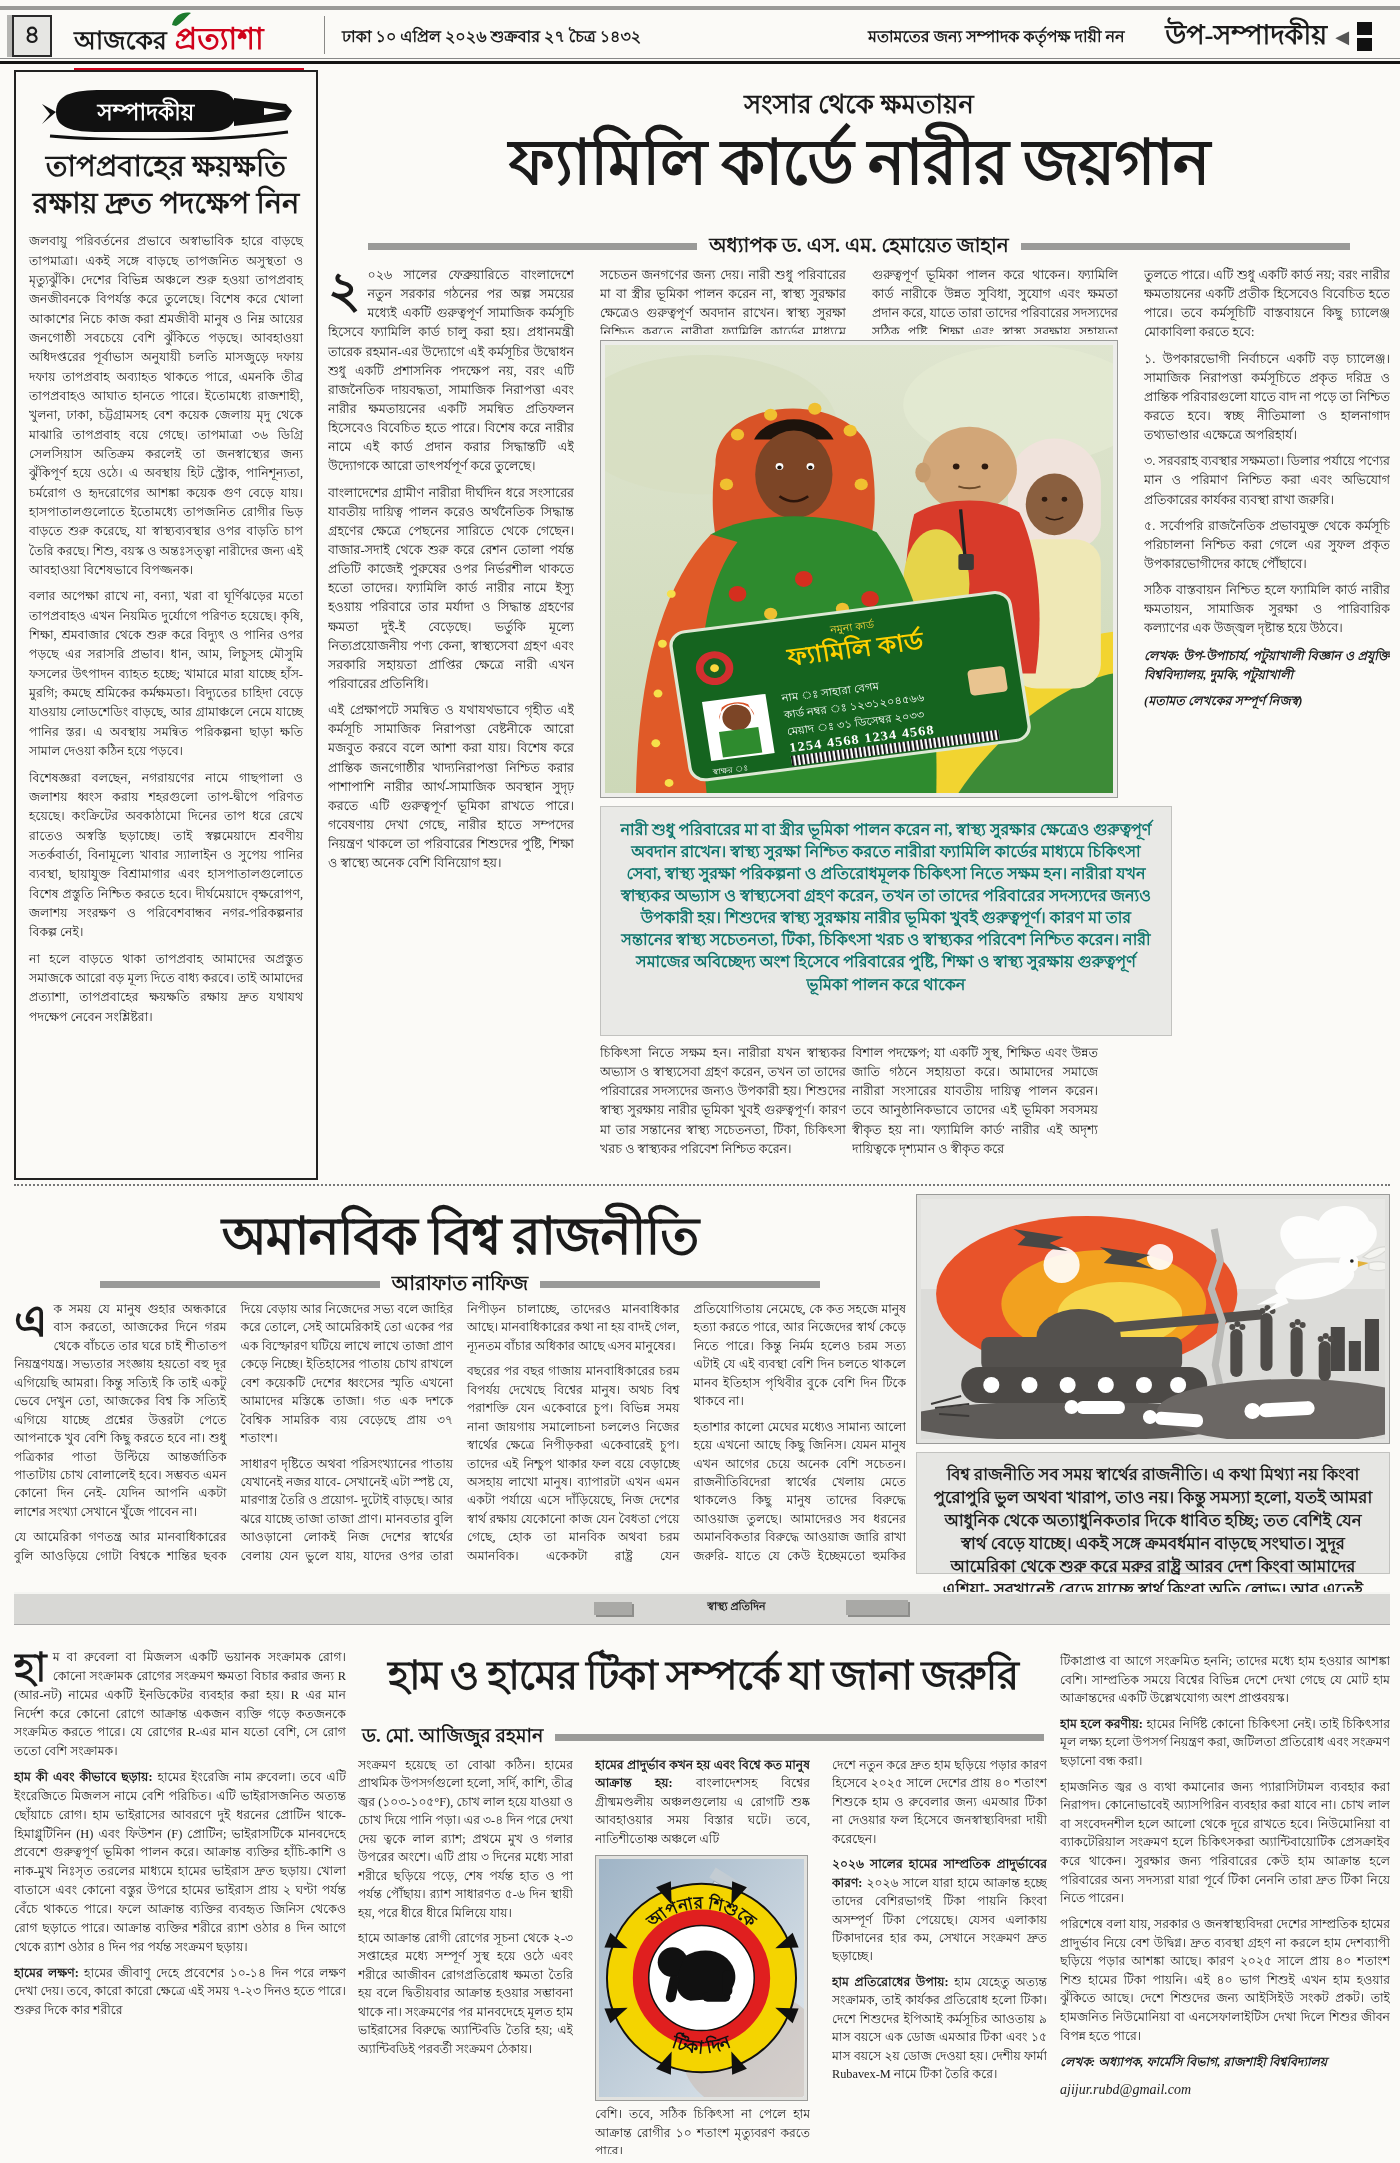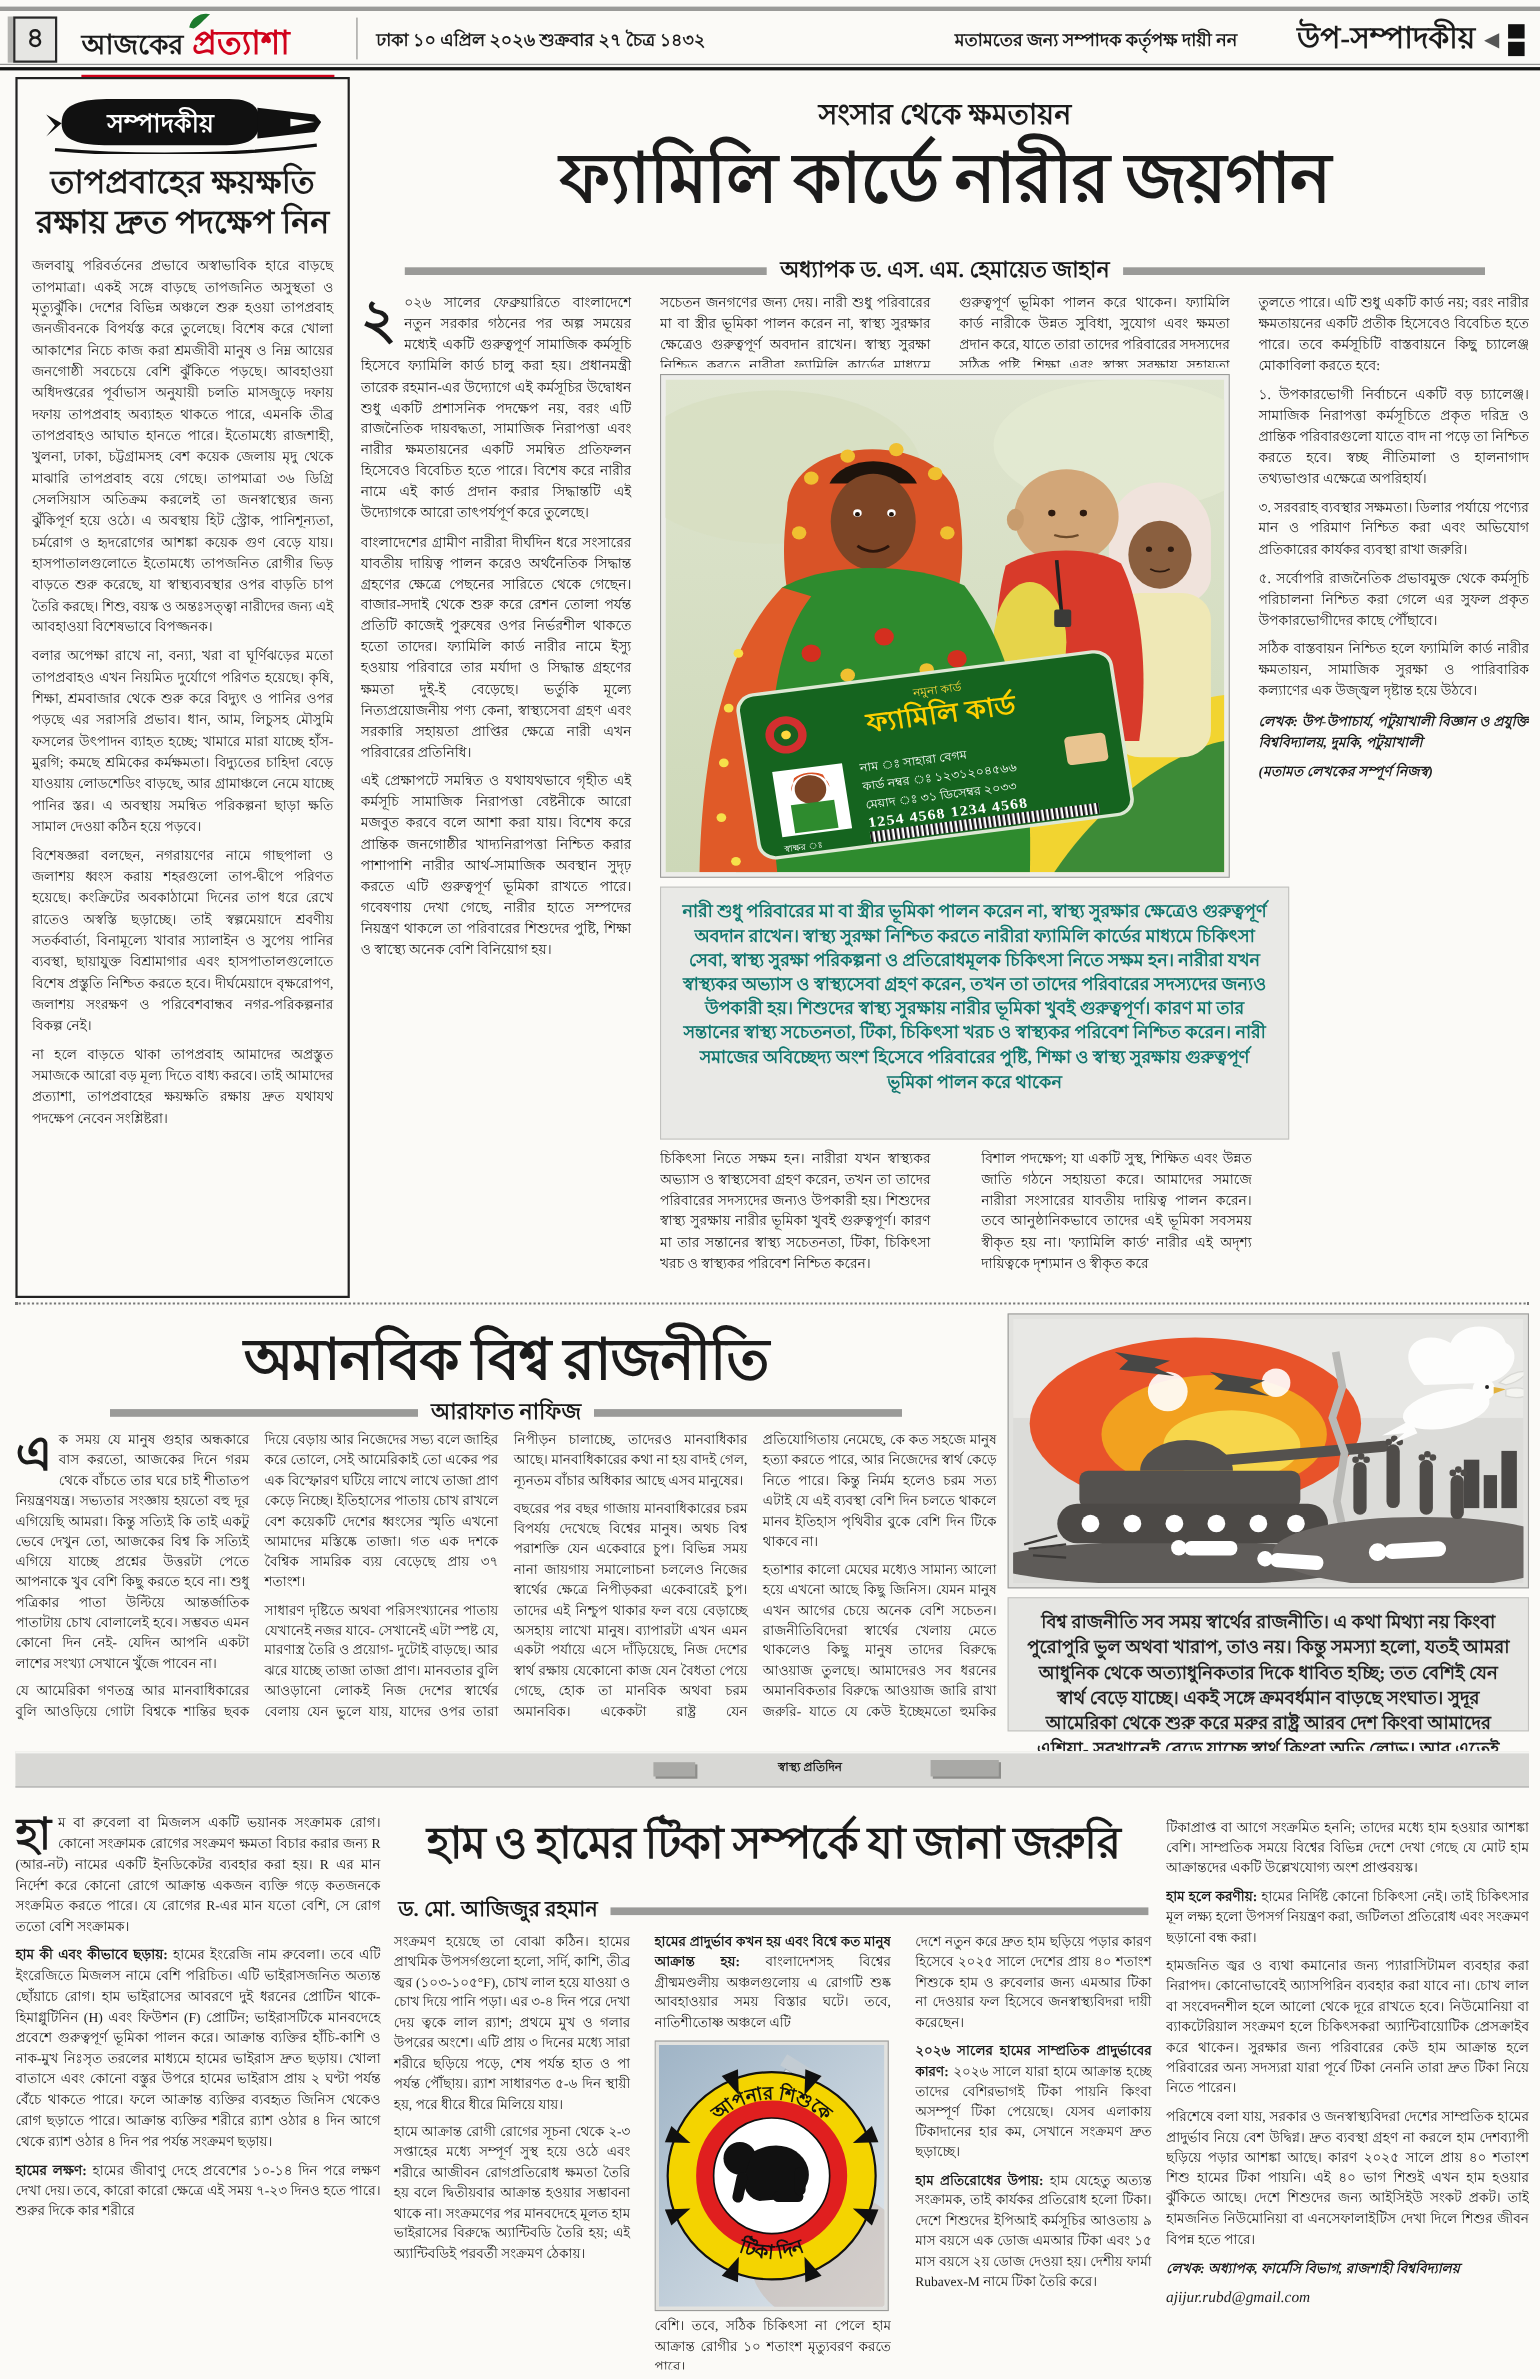--- a/index.html
+++ b/index.html
@@ -12,21 +12,21 @@
            background:#e6e6e3;box-shadow:-5px 0 0 #b5b5b2;font-weight:700;font-size:25px;
            display:flex;align-items:center;justify-content:center;}
   .logo{position:absolute;left:64px;top:1px;white-space:nowrap;}
   .logo .lb{font-weight:700;font-size:25px;letter-spacing:0;}
   .logo .lr{font-weight:700;font-size:30px;color:#d0021b;position:relative;margin-left:4px;}
   .logo .leaf{position:absolute;left:96px;top:-4px;width:22px;height:16px;}
   .logo .tagline{height:3px;background:#d0021b;margin-top:2px;width:230px;}
   .hvline{position:absolute;left:314px;top:2px;width:1px;height:38px;background:#8a8a88;}
   .dateline{position:absolute;left:332px;top:10px;font-size:16px;font-weight:600;text-align:center;}
   .disclaimer{position:absolute;left:858px;top:10px;font-size:16px;font-weight:600;}
-  .sectionwrap{position:absolute;right:4px;top:0;display:flex;align-items:center;gap:8px;}
+  .sectionwrap{position:absolute;right:18px;top:0;display:flex;align-items:center;gap:8px;}
   .sectionwrap .slabel{font-weight:800;font-size:27px;}
   .sectionwrap .sarrow{font-size:18px;color:#555;}
   .barstack{display:flex;flex-direction:column;gap:3px;}
   .barstack i{display:block;width:15px;height:13px;background:#111;}
   .rule1{position:absolute;top:58px;left:0;width:1400px;height:1px;background:#888;}
   .rule2{position:absolute;top:61px;left:0;width:1400px;height:3px;background:#141414;}
   
   .edbox{position:absolute;left:14px;top:70px;width:300px;height:1106px;border:2px solid #222;
          background:#fbfaf7;overflow:hidden;}
   .edbrand{display:block;margin:12px auto 0;}
@@ -40,21 +40,21 @@
   .famhead{position:absolute;top:44px;left:0;width:100%;text-align:center;font-size:63px;font-weight:800;
            letter-spacing:-1px;margin:0;}
   .bylinerow{position:absolute;top:160px;left:40px;right:40px;display:flex;align-items:center;gap:12px;}
   .bylinerow .rl{flex:1;height:7px;background:#9a9a98;}
   .bylinerow .bname{font-size:20px;font-weight:800;white-space:nowrap;}
   .fambody{position:absolute;top:196px;left:0;width:1062px;height:910px;font-size:12.6px;
            line-height:1.52;text-align:justify;}
   .fcol{position:absolute;top:0;width:246px;overflow:hidden;}
   .c1{left:0;height:910px;}
   .c2t{left:272px;height:68px;} .c3t{left:544px;height:68px;}
-  .c2b{left:272px;top:778px;height:132px;} .c3b{left:564px;top:778px;height:132px;}
+  .c2b{left:272px;top:778px;height:132px;} .c3b{left:524px;top:778px;height:132px;}
   .c4{left:816px;height:910px;}
   .dcap{float:left;font-size:50px;line-height:.8;font-weight:800;padding:4px 7px 0 0;}
   .photoframe{position:absolute;left:272px;top:74px;width:518px;height:458px;background:#ededea;
               border:1px solid #9a9a98;padding:4px;box-sizing:border-box;}
   .photoframe svg{display:block;width:100%;height:100%;}
   .capbox{position:absolute;left:272px;top:540px;width:572px;height:230px;background:#e9e9e6;
           border:1px solid #c2c2bf;box-sizing:border-box;padding:12px 18px;
           font-size:16px;line-height:1.38;text-align:center;font-weight:600;color:#0f766e;}
   .credit{font-weight:700;font-style:italic;margin-top:8px;}
   .creditline{font-weight:700;font-style:italic;}

